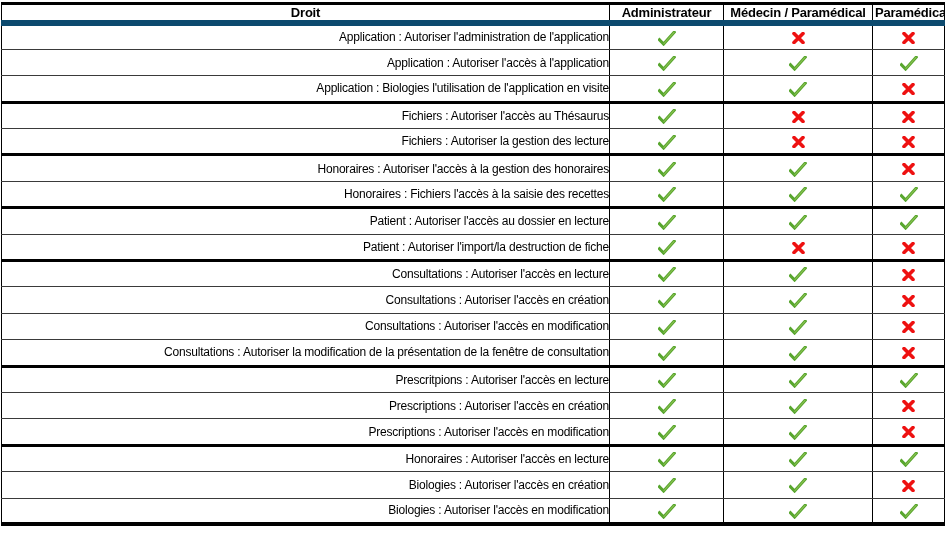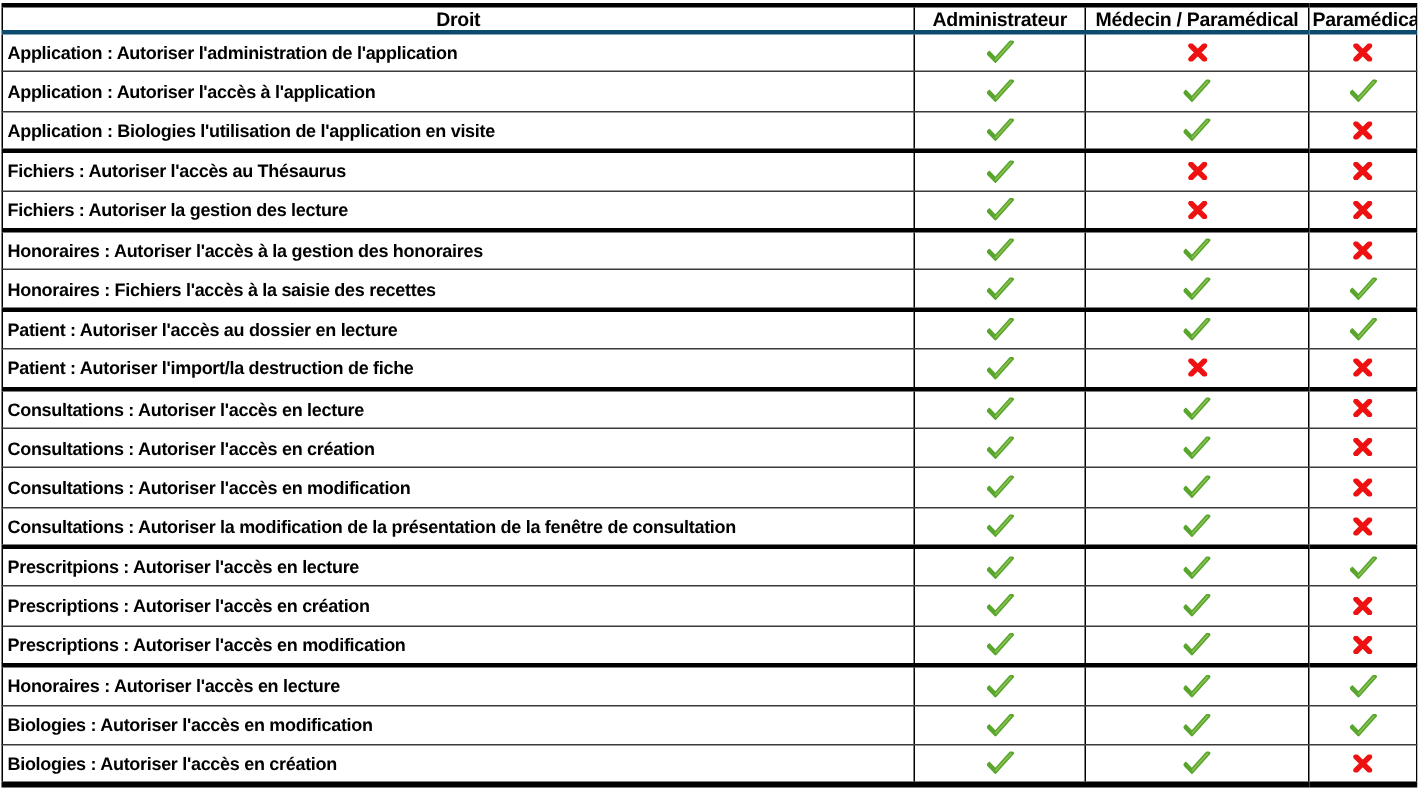--- a/index.html
+++ b/index.html
@@ -33,43 +33,43 @@
     border-top: 1px solid #3a3a3a;
     border-bottom: 1px solid #3a3a3a;
   }
   
   table.rights-table tbody tr.group-start td {
     border-top: 3px solid #000000;
     margin-top: 44px;
   }
   table.rights-table thead th {
     border-top: 3px solid #000000;
-    border-bottom: 3px solid #0c4a6e;
+    border-bottom: 6px solid #0c4a6e;
     height: 17px;
     font-size: 13px;
     font-weight: bold;
     letter-spacing: -0.2px;
     padding: 0 2px;
     text-align: center;
     vertical-align: middle;
     color: #000000;
   }
   table.rights-table tbody tr {
     height: 26.4px;
   }
   table.rights-table tbody tr:last-child td {
     border-bottom: 4px solid #000000;
   }
   td.right-label {
     font-size: 12px;
-    font-weight: bold;
+    font-weight: normal;
     letter-spacing: -0.2px;
     color: #000000;
     padding: 0 0 0 3px;
-    text-align: left;
+    text-align: right;
     vertical-align: middle;
   }
   td.mark-cell {
     text-align: center;
     vertical-align: middle;
     padding: 0;
   }
   td.mark-cell svg {
     display: inline-block;
     vertical-align: middle;
@@ -328,43 +328,43 @@
           <td class="mark-cell"><svg width="18" height="15" viewBox="0 0 18 15">
               <path d="M1.5 8.8 L5.6 13 L16.2 1.2" fill="none" stroke="#58a62e" stroke-width="3.1" stroke-linecap="square"></path>
               <path d="M5.6 13 L16.2 1.2" fill="none" stroke="#8cc152" stroke-width="1.1"></path>
             </svg></td>
           <td class="mark-cell"><svg width="18" height="15" viewBox="0 0 18 15">
               <path d="M1.5 8.8 L5.6 13 L16.2 1.2" fill="none" stroke="#58a62e" stroke-width="3.1" stroke-linecap="square"></path>
               <path d="M5.6 13 L16.2 1.2" fill="none" stroke="#8cc152" stroke-width="1.1"></path>
             </svg></td>
         </tr>
         <tr>
+          <td class="right-label">Biologies : Autoriser l'accès en création</td>
+          <td class="mark-cell"><svg width="18" height="15" viewBox="0 0 18 15">
+              <path d="M1.5 8.8 L5.6 13 L16.2 1.2" fill="none" stroke="#58a62e" stroke-width="3.1" stroke-linecap="square"></path>
+              <path d="M5.6 13 L16.2 1.2" fill="none" stroke="#8cc152" stroke-width="1.1"></path>
+            </svg></td>
+          <td class="mark-cell"><svg width="18" height="15" viewBox="0 0 18 15">
+              <path d="M1.5 8.8 L5.6 13 L16.2 1.2" fill="none" stroke="#58a62e" stroke-width="3.1" stroke-linecap="square"></path>
+              <path d="M5.6 13 L16.2 1.2" fill="none" stroke="#8cc152" stroke-width="1.1"></path>
+            </svg></td>
+          <td class="mark-cell"><svg width="13" height="12" viewBox="0 0 13 12">
+              <path d="M2 1.5 L11 10.5 M11 1.5 L2 10.5" fill="none" stroke="#ee1111" stroke-width="3.6" stroke-linecap="round"></path>
+            </svg></td>
+        </tr>
+        <tr>
           <td class="right-label">Biologies : Autoriser l'accès en modification</td>
           <td class="mark-cell"><svg width="18" height="15" viewBox="0 0 18 15">
               <path d="M1.5 8.8 L5.6 13 L16.2 1.2" fill="none" stroke="#58a62e" stroke-width="3.1" stroke-linecap="square"></path>
               <path d="M5.6 13 L16.2 1.2" fill="none" stroke="#8cc152" stroke-width="1.1"></path>
             </svg></td>
           <td class="mark-cell"><svg width="18" height="15" viewBox="0 0 18 15">
               <path d="M1.5 8.8 L5.6 13 L16.2 1.2" fill="none" stroke="#58a62e" stroke-width="3.1" stroke-linecap="square"></path>
               <path d="M5.6 13 L16.2 1.2" fill="none" stroke="#8cc152" stroke-width="1.1"></path>
             </svg></td>
           <td class="mark-cell"><svg width="18" height="15" viewBox="0 0 18 15">
               <path d="M1.5 8.8 L5.6 13 L16.2 1.2" fill="none" stroke="#58a62e" stroke-width="3.1" stroke-linecap="square"></path>
               <path d="M5.6 13 L16.2 1.2" fill="none" stroke="#8cc152" stroke-width="1.1"></path>
-            </svg></td>
-        </tr>
-        <tr>
-          <td class="right-label">Biologies : Autoriser l'accès en création</td>
-          <td class="mark-cell"><svg width="18" height="15" viewBox="0 0 18 15">
-              <path d="M1.5 8.8 L5.6 13 L16.2 1.2" fill="none" stroke="#58a62e" stroke-width="3.1" stroke-linecap="square"></path>
-              <path d="M5.6 13 L16.2 1.2" fill="none" stroke="#8cc152" stroke-width="1.1"></path>
-            </svg></td>
-          <td class="mark-cell"><svg width="18" height="15" viewBox="0 0 18 15">
-              <path d="M1.5 8.8 L5.6 13 L16.2 1.2" fill="none" stroke="#58a62e" stroke-width="3.1" stroke-linecap="square"></path>
-              <path d="M5.6 13 L16.2 1.2" fill="none" stroke="#8cc152" stroke-width="1.1"></path>
-            </svg></td>
-          <td class="mark-cell"><svg width="13" height="12" viewBox="0 0 13 12">
-              <path d="M2 1.5 L11 10.5 M11 1.5 L2 10.5" fill="none" stroke="#ee1111" stroke-width="3.6" stroke-linecap="round"></path>
             </svg></td>
         </tr>
       </tbody>
   </table>
 </div>
 
 </body></html>

